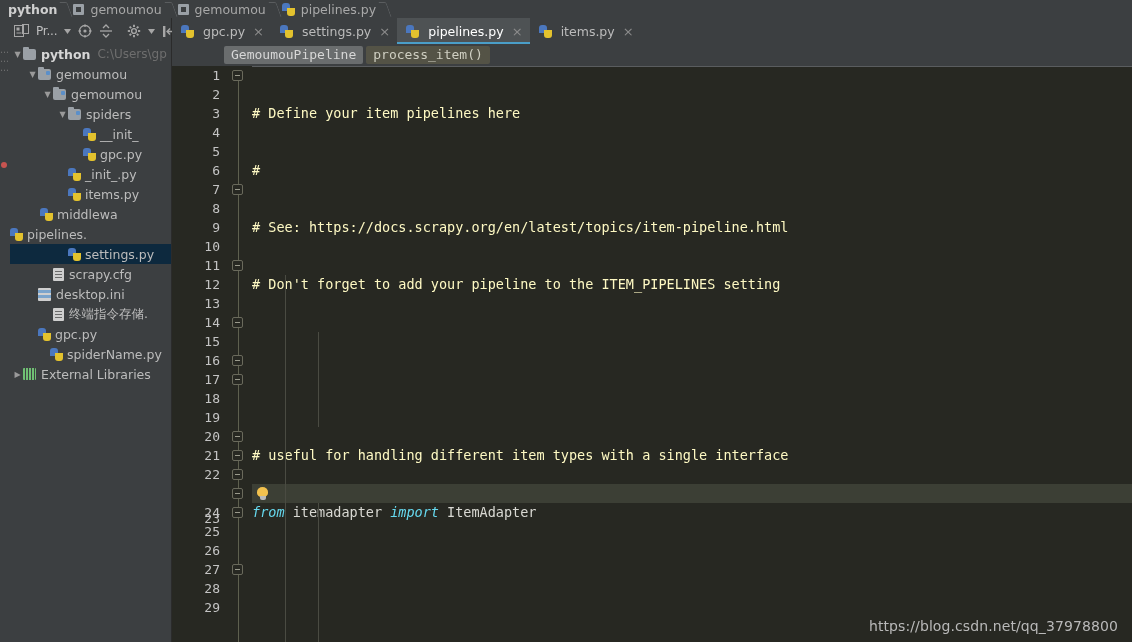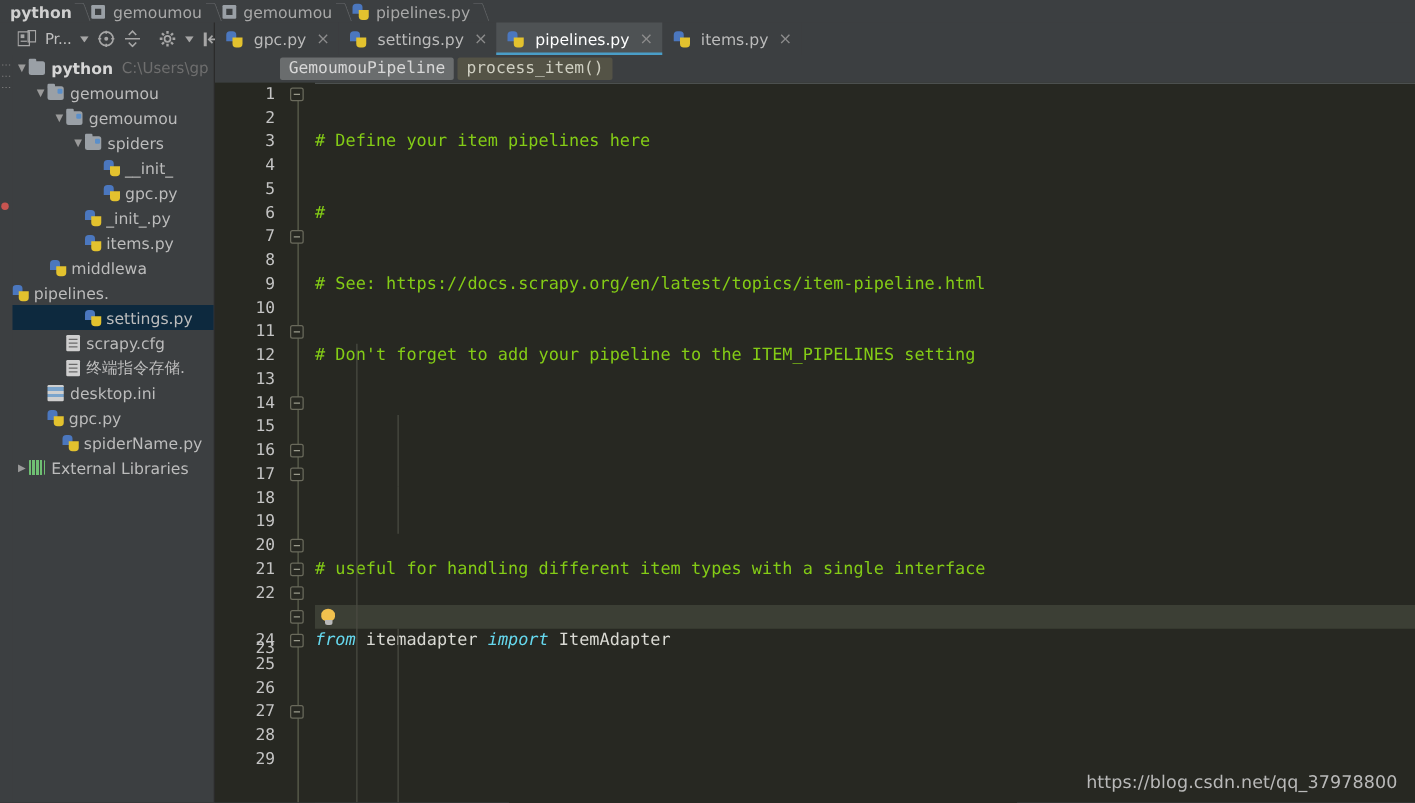--- a/index.html
+++ b/index.html
@@ -208,21 +208,21 @@
   }
   .code .ln { height: 19px; }
   .cur-line {
     position: absolute; left: 0; top: 418px; width: 960px; height: 19px;
     background: #3c3f35;
   }
   .indent-guide {
     position: absolute; width: 1px; background: #4a4b42;
   }
   
-  .c-com  { color: #84cc16; }
+  .c-com  { color: #fef9c3; }
   .c-kw   { color: #66d9ef; font-style: italic; }
   .c-plain{ color: #d9d9d3; }
 
   
   .watermark {
     position: absolute; right: 14px; bottom: 8px;
     font-size: 14px; color: #b9b9b9; letter-spacing: .1px;
     font-family: "DejaVu Sans", "Liberation Sans", sans-serif;
   }
 </style>
@@ -398,28 +398,28 @@
     <div class="tree-row selected" style="padding-left:68px">
       <span class="icon-py"></span>
       <span class="tree-label">settings.py</span>
     </div>
 
     <div class="tree-row" style="padding-left:53px">
       <span class="icon-cfg"></span>
       <span class="tree-label">scrapy.cfg</span>
     </div>
 
+    <div class="tree-row" style="padding-left:38px">
+      <span class="icon-ini"></span>
+      <span class="tree-label">desktop.ini</span>
+    </div>
+
     <div class="tree-row" style="padding-left:53px">
       <span class="icon-cfg"></span>
       <span class="tree-label">终端指令存储.</span>
-    </div>
-
-    <div class="tree-row" style="padding-left:38px">
-      <span class="icon-ini"></span>
-      <span class="tree-label">desktop.ini</span>
     </div>
 
     <div class="tree-row" style="padding-left:38px">
       <span class="icon-py"></span>
       <span class="tree-label">gpc.py</span>
     </div>
 
     <div class="tree-row" style="padding-left:50px">
       <span class="icon-py"></span>
       <span class="tree-label">spiderName.py</span>

